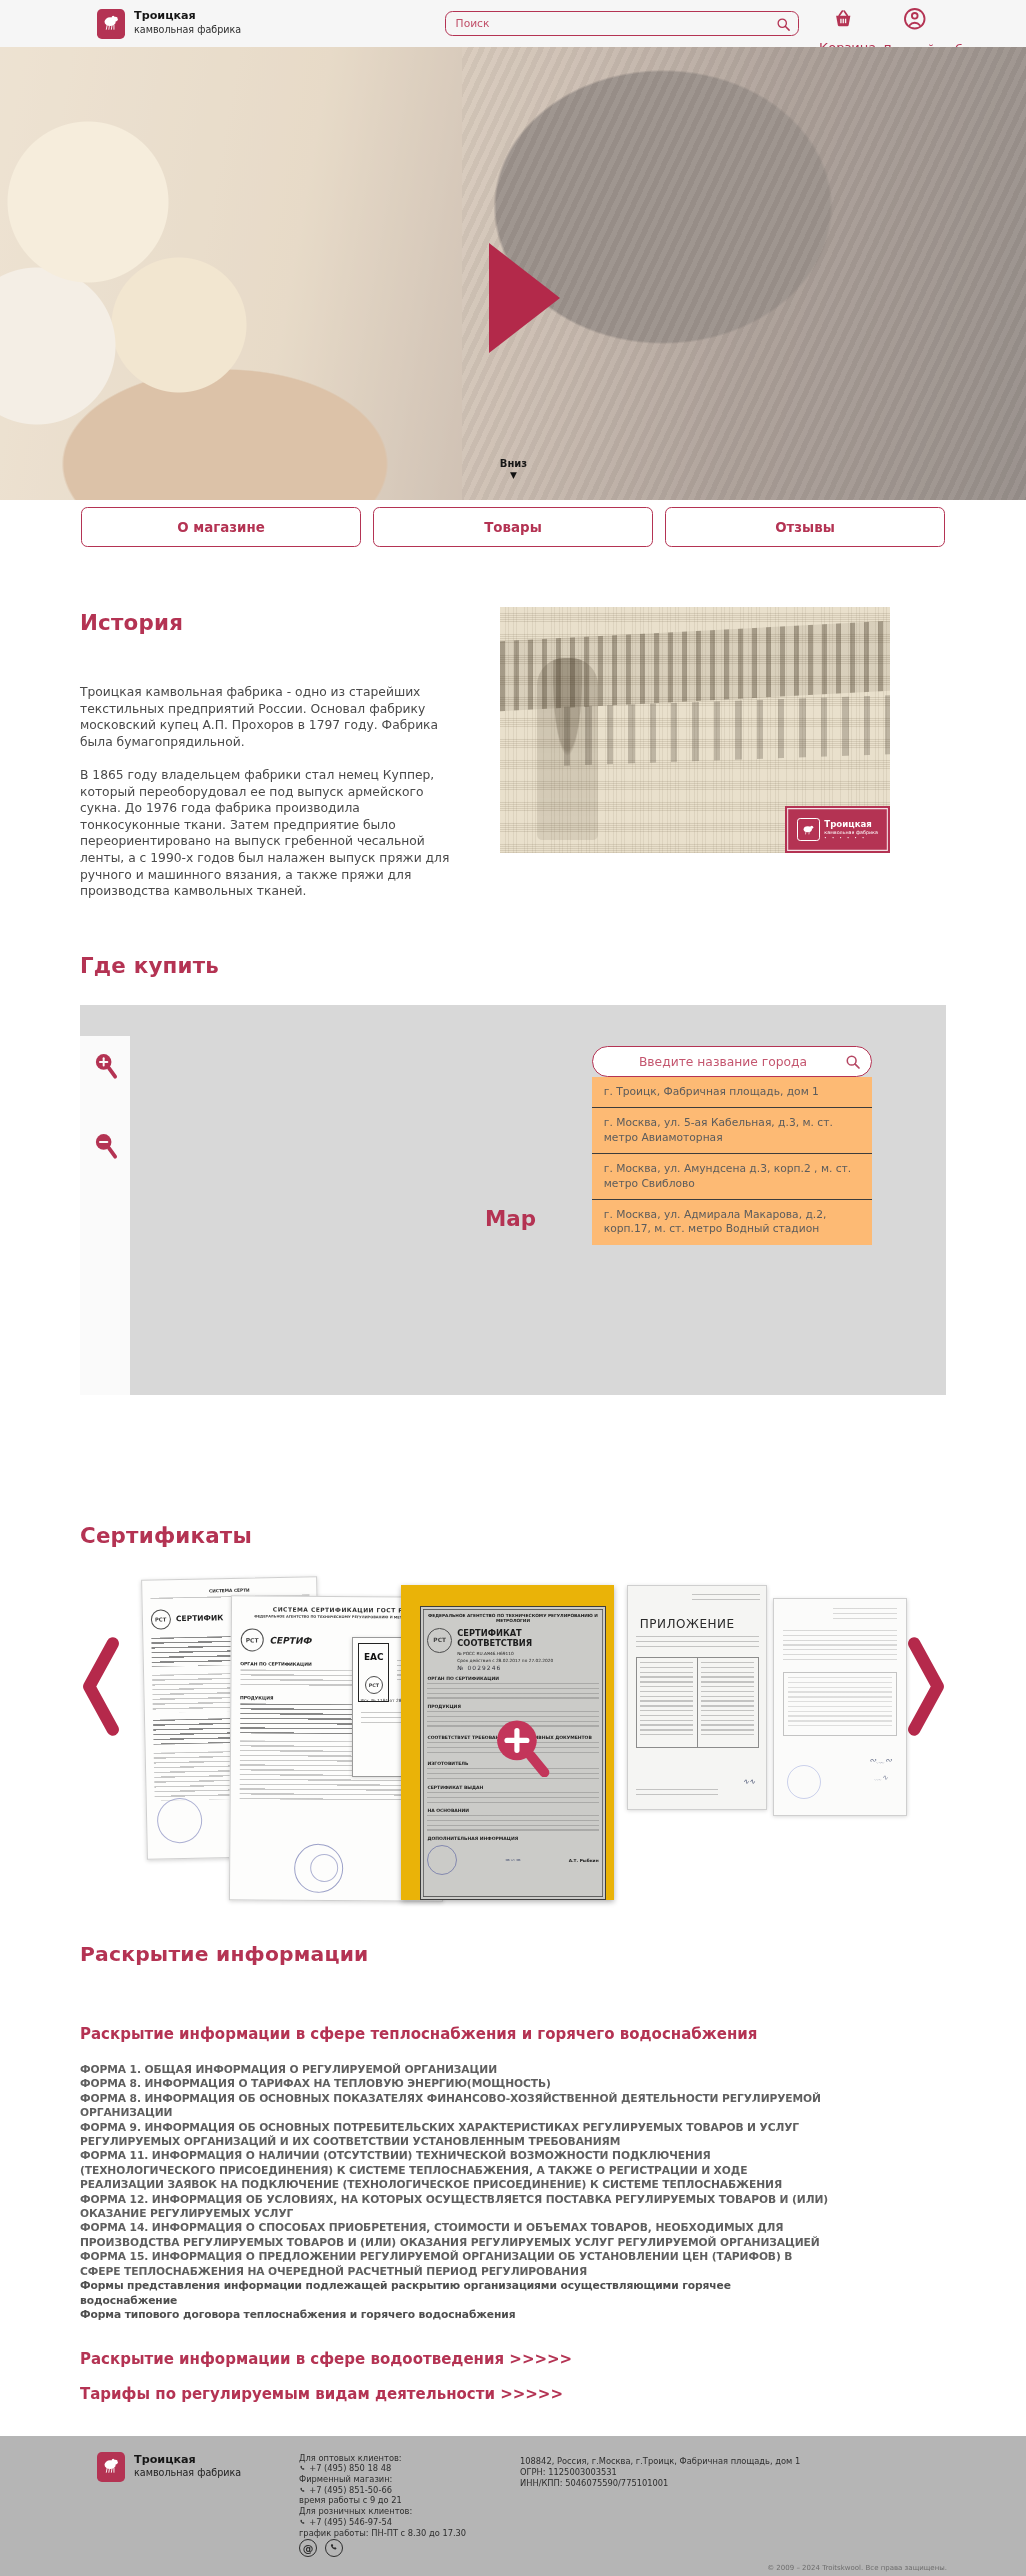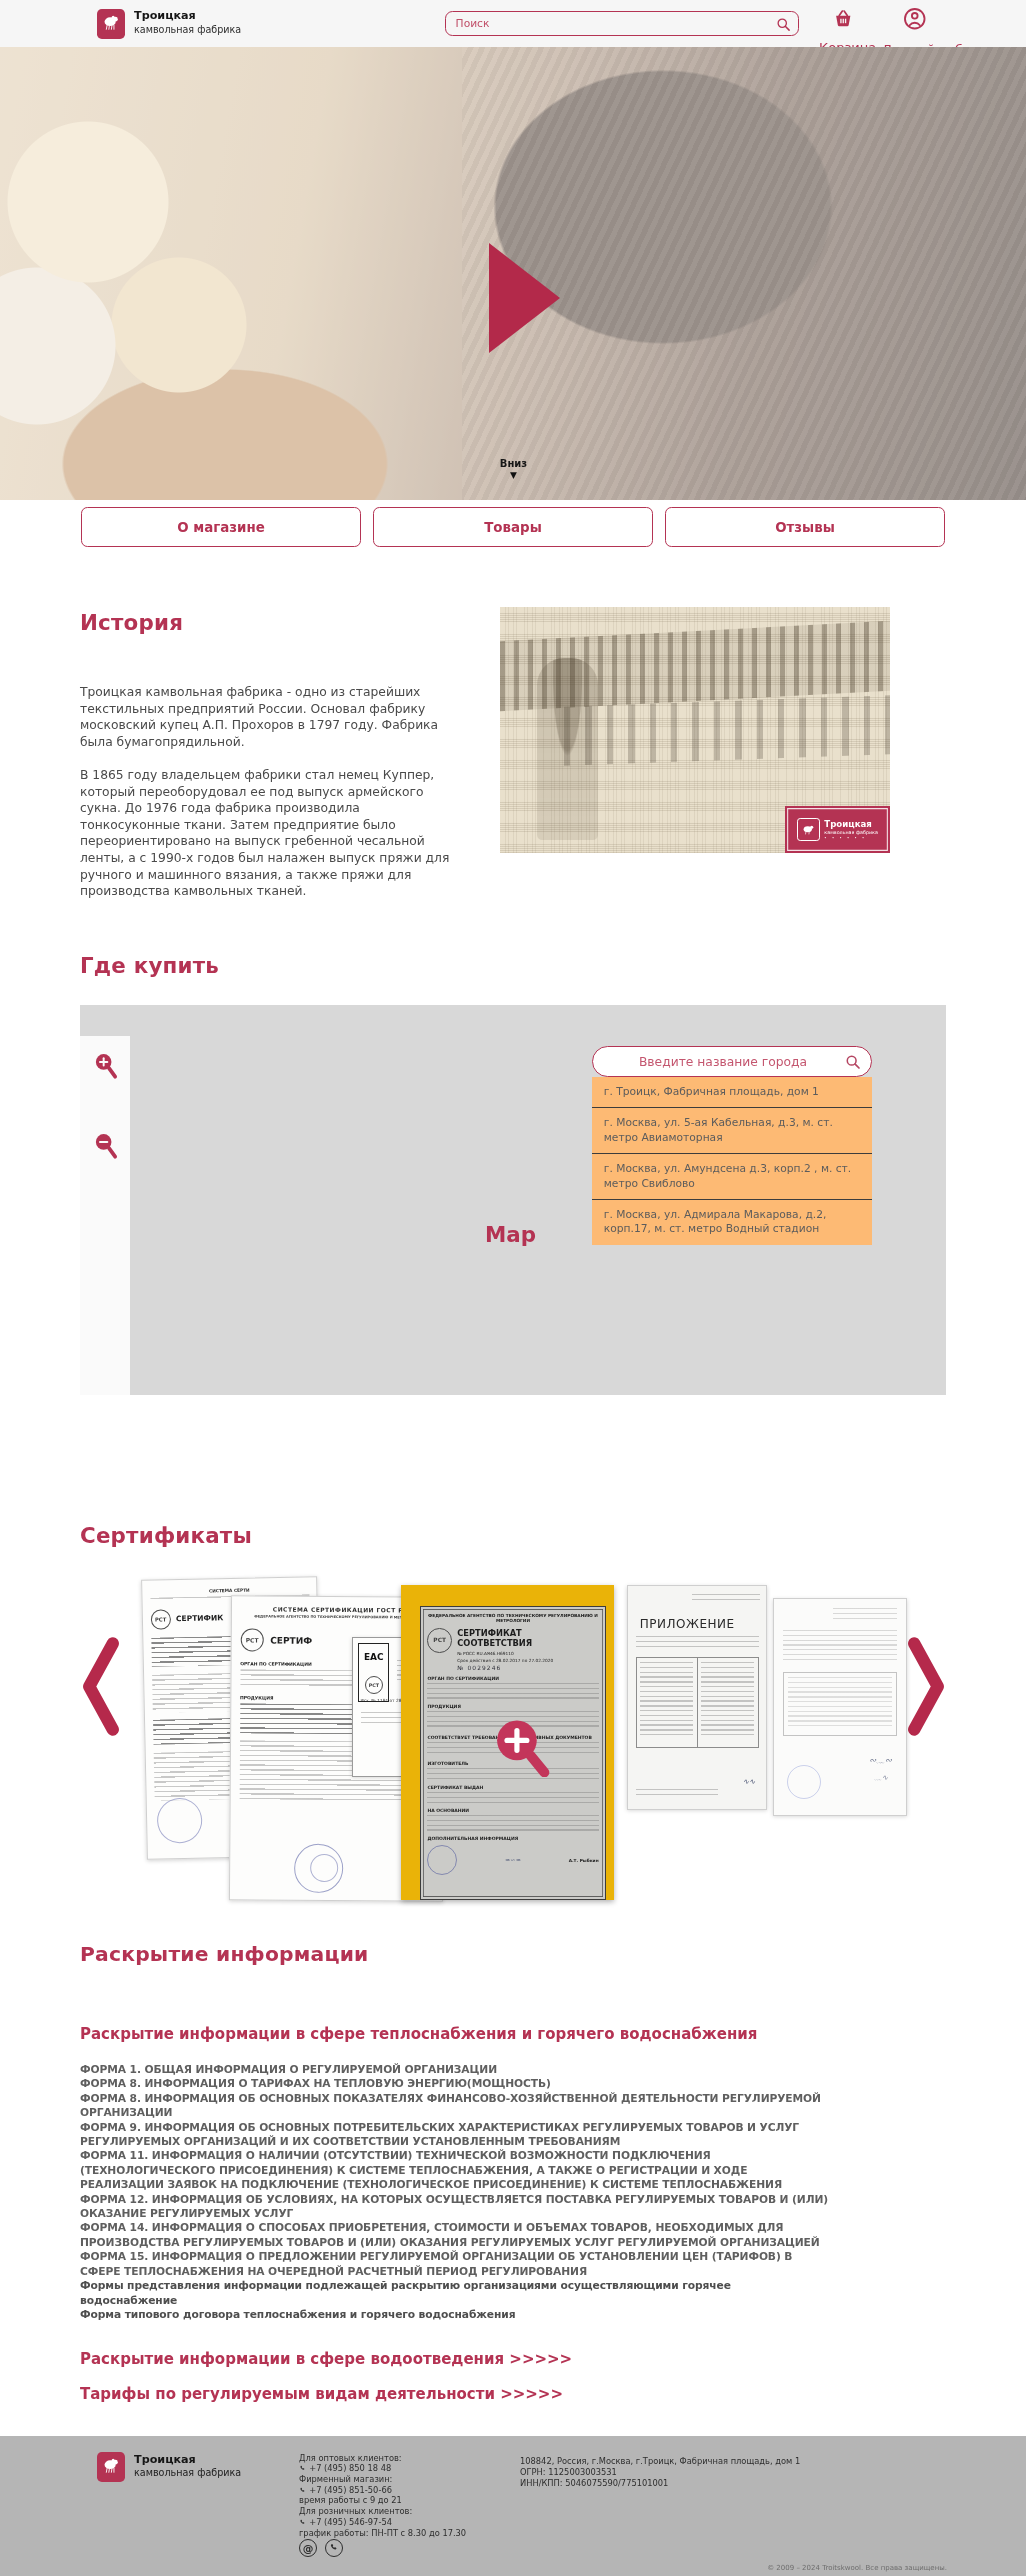--- a/index.html
+++ b/index.html
@@ -69,21 +69,21 @@
   .hb-logo { width:22.5px; height:22.5px; border:1.1px solid #ffffff; border-radius:3.2px; display:flex; align-items:center; justify-content:center; }
   .hb-name { font-size:8.6px; font-weight:bold; color:#fff; }
   .hb-sub { font-size:4.8px; color:#fff; margin-top:1.1px; }
   .hb-dots { font-size:3.7px; color:#fff; letter-spacing:2.1px; margin-top:1.1px; }
 
   
   .map { position:absolute; left:80px; top:1005px; width:866px; height:390px; background:#d8d8d8; }
   .map-controls { position:absolute; left:80px; top:1036px; width:50px; height:359px; background:#fafafa; }
   .map-zoom { position:absolute; left:13px; width:24.6px; height:28px; color:#b43353; cursor:pointer; }
   .mz-in { top:16px; } .mz-out { top:96px; }
-  .map-label { position:absolute; left:485px; top:1206px; font-size:21.4px; font-weight:bold; color:#b43353;margin-top:16px; }
+  .map-label { position:absolute; left:485px; top:1206px; font-size:21.4px; font-weight:bold; color:#b43353; }
   .city-search { position:absolute; left:592px; top:1046px; width:280px; height:31px; background:#ffffff; border:1.1px solid #b43353; border-radius:15.5px; }
   .city-search input { position:absolute; inset:0; border:none; outline:none; background:transparent; text-align:center; padding:0 34px 0 16px; font-size:12.3px; color:#c4566f; font-family:"DejaVu Sans",sans-serif; }
   .city-search input::placeholder { color:#c4566f; opacity:1; }
   .city-glass { position:absolute; right:9.6px; top:7px; width:16px; height:16px; color:#b54562; }
   .addr-list { position:absolute; left:592px; top:1077px; width:280px; }
   .addr-item { background:#fdba74; border-bottom:1.1px solid #3c3c3c; padding:8px 11.8px; font-size:10.7px; line-height:14.4px; color:#5c5c5c; cursor:pointer; }
   .addr-item:last-child { border-bottom:none; }
 
   
   .car-arrow { position:absolute; width:41px; height:107px; color:#b5294b; cursor:pointer; }
@@ -302,21 +302,21 @@
     <div class="bars light" style="margin:7.5px 7.5px 0; height:48px;"></div>
     <div class="stamp" style="left:9.6px; bottom:15px; width:45px; height:45px; border:1.3px solid rgba(70,80,160,0.45); transform:rotate(-12deg);"></div>
     <div class="sig" style="position:absolute; right:11.8px; bottom:24.6px; font-size:7px;">~‿~</div>
   </div>
 
   <div class="cert cert2">
     <div class="cert-head" style="margin:9.6px 8.6px 0; font-size:5.9px; letter-spacing:0.5px;">СИСТЕМА СЕРТИФИКАЦИИ ГОСТ Р</div>
     <div style="margin:2.7px 8.6px 0; font-size:3.5px; font-weight:bold; color:#444; text-align:center;">ФЕДЕРАЛЬНОЕ АГЕНТСТВО ПО ТЕХНИЧЕСКОМУ РЕГУЛИРОВАНИЮ И МЕТРОЛОГИИ</div>
     <div style="display:flex; gap:6.4px; margin:9.6px 8.6px 0; align-items:center;">
       <span class="rst-logo" style="width:23.5px; height:23.5px; font-size:5.9px;">РСТ</span>
-      <span style="font-size:9px; font-weight:bold; color:#1f1f1f;">СЕРТИФ</span>
+      <span style="font-size:9px; font-weight:bold; color:#1f1f1f;font-style:italic;">СЕРТИФ</span>
     </div>
     <div style="margin:9.6px 8.6px 0; font-size:4.5px; font-weight:bold; color:#222;">ОРГАН ПО СЕРТИФИКАЦИИ</div>
     <div class="bars light" style="margin:3.2px 8.6px 0; height:18px;"></div>
     <div style="margin:7.5px 8.6px 0; font-size:4.5px; font-weight:bold; color:#222;">ПРОДУКЦИЯ</div>
     <div class="bars" style="margin:3.2px 8.6px 0; height:30px;"></div>
     <div class="bars light" style="margin:7.5px 8.6px 0; height:59px;"></div>
     <div class="stamp" style="left:64px; bottom:7.5px; width:49px; height:49px; border:1.3px solid rgba(60,70,150,0.5);"></div>
     <div class="stamp" style="left:80px; bottom:18px; width:28px; height:28px; border:1.1px solid rgba(60,70,150,0.4);"></div>
   </div>
 

